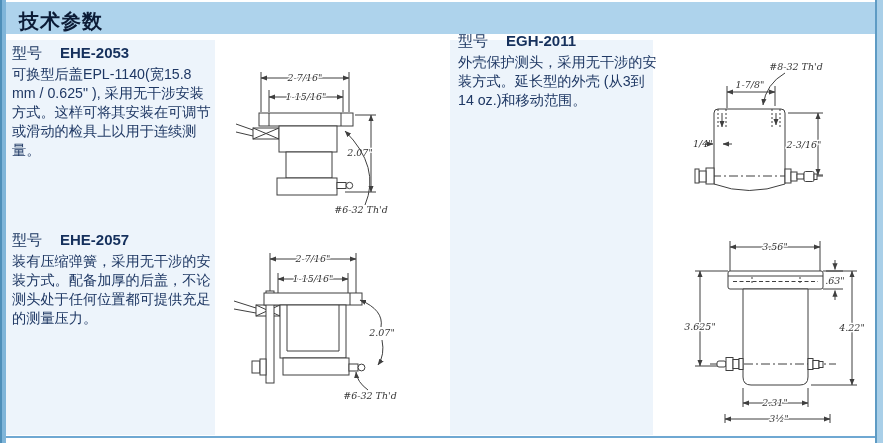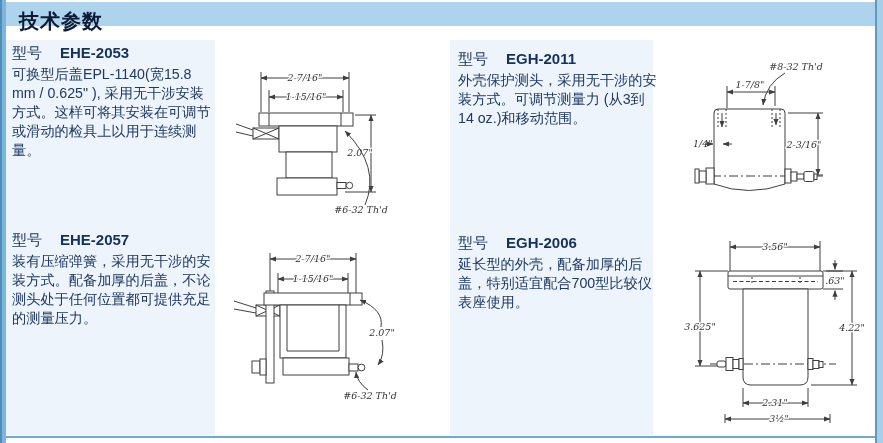--- a/index.html
+++ b/index.html
@@ -2,21 +2,21 @@
 <html><head>
 <meta charset="utf-8">
 <style>
   html,body{margin:0;padding:0;background:#ffffff;}
   .page{position:relative;width:883px;height:443px;background:#fff;
         font-family:"Liberation Sans",sans-serif;overflow:hidden;}
   .accent-bar{position:absolute;left:0;top:0;width:6px;height:443px;
         background:#7fb5d9;border-left:2px solid #4e8fb9;box-sizing:border-box;}
   .right-strip{position:absolute;right:0;top:0;width:8px;height:443px;
         background:#a9cfe8;border-left:2px solid #5e9bc4;box-sizing:border-box;}
-  .header{position:absolute;left:6px;top:2px;width:869px;height:24px;background:#aed3ec;text-decoration:underline;}
+  .header{position:absolute;left:6px;top:2px;width:869px;height:32px;background:#aed3ec;text-decoration:underline;}
   .header .title{position:absolute;left:13px;top:6px;font-size:20px;font-weight:bold;
         color:#0b1b36;letter-spacing:1px;}
   .panel{position:absolute;top:40px;height:395px;background:#edf4fb;}
   .panel.left{left:6px;width:209px;}
   .panel.mid{left:450px;width:203px;}
   .bottom-rule{position:absolute;left:6px;top:436px;width:877px;height:2px;background:#6fa8d2;}
   .textblock{position:absolute;width:204px;color:#1f3864;}
   .model-line{font-size:15px;margin:0 0 2px 0;color:#15305c;}
   .model-label{font-weight:400;text-align:right;}
   .model-name{font-weight:700;margin-left:18px;}
@@ -53,29 +53,25 @@
   <div class="textblock" style="left:12px;top:44px;">
     <p class="model-line"><span class="model-label">型号</span><span class="model-name">EHE-2053</span></p>
     <p class="desc">可换型后盖EPL-1140(宽15.8 mm / 0.625" ), 采用无干涉安装方式。这样可将其安装在可调节或滑动的检具上以用于连续测量。</p>
   </div>
 
   <div class="textblock" style="left:12px;top:231px;">
     <p class="model-line"><span class="model-label">型号</span><span class="model-name">EHE-2057</span></p>
     <p class="desc">装有压缩弹簧，采用无干涉的安装方式。配备加厚的后盖，不论测头处于任何位置都可提供充足的测量压力。</p>
   </div>
 
-  <div class="textblock" style="left:458px;top:50px;width:202px;">
+  <div class="textblock" style="left:458px;top:32px;width:202px;">
     <p class="model-line"><span class="model-label">型号</span><span class="model-name">EGH-2011</span></p>
-    <p class="desc">外壳保护测头，采用无干涉的安装方式。可调节测量力 (从3到14 oz.)和移动范围。</p>
-  </div>
-
-  <div class="textblock" style="left:458px;top:234px;width:202px;">
-    <p class="model-line"><span class="model-label">型号</span><span class="model-name">EGH-2006</span></p>
-    <p class="desc">延长型的外壳，配备加厚的后盖，特别适宜配合700型比较仪表座使用。</p>
-  </div>
+    <p class="desc">外壳保护测头，采用无干涉的安装方式。延长型的外壳 (从3到14 oz.)和移动范围。</p>
+  </div>
+
 
   <svg class="draw" style="left:233px;top:57px;" width="212" height="162" viewBox="0 0 212 162">
     <line class="ln" x1="28" y1="15" x2="28" y2="55"></line>
     <line class="ln" x1="116" y1="15" x2="116" y2="55"></line>
     <line class="ln" x1="28" y1="21" x2="116" y2="21" marker-start="url(#arr)" marker-end="url(#arr)"></line>
     <text x="72" y="24">2-7/16"</text>
     <line class="ln" x1="36" y1="33" x2="36" y2="55"></line>
     <line class="ln" x1="110" y1="33" x2="110" y2="55"></line>
     <line class="ln" x1="36" y1="40" x2="110" y2="40" marker-start="url(#arr)" marker-end="url(#arr)"></line>
     <text x="73" y="43">1-15/16"</text>

